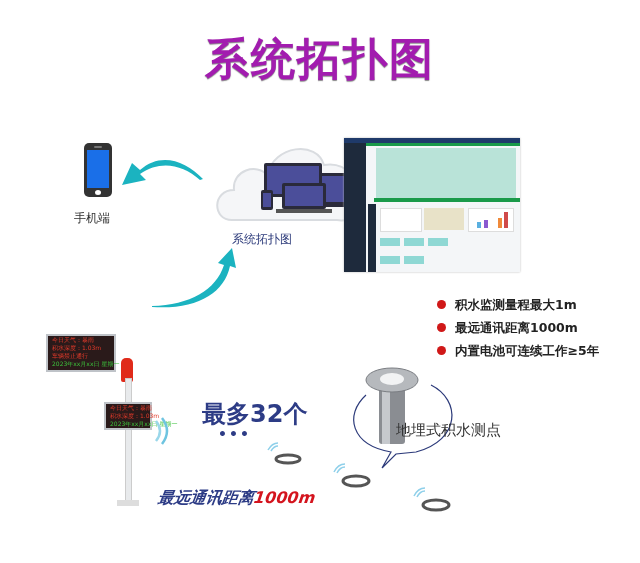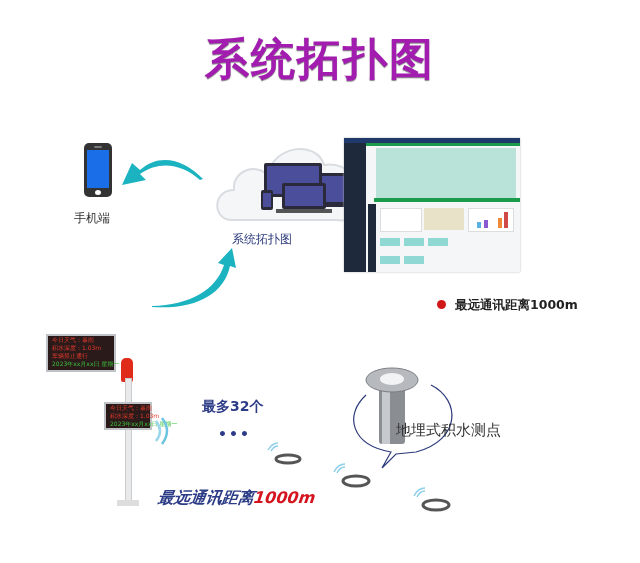--- a/index.html
+++ b/index.html
@@ -8,21 +8,21 @@
   .title { left:0; width:640px; top:30px; text-align:center; font-size:44px; font-weight:bold; color:#a21caf; letter-spacing:2px; text-shadow:0 1px 1px #888; }
   .label-blue { color:#2c3a7a; font-size:12px; }
   .phone { left:84px; top:143px; width:28px; height:54px; background:#333; border-radius:5px; }
   .phone .screen { position:absolute; left:3px; top:7px; width:22px; height:38px; background:#1a6fe8; }
   .phone .btn { position:absolute; left:11px; top:47px; width:6px; height:5px; background:#fff; border-radius:50%; }
   .phone .spk { position:absolute; left:10px; top:3px; width:8px; height:2px; background:#777; border-radius:1px; }
   .dashboard { left:344px; top:138px; width:176px; height:134px; background:#f4f6f8; box-shadow:0 0 2px #bbb; }
   .features { left:437px; top:296px; }
   .feature { position:relative; height:23px; font-size:12.5px; font-weight:bold; color:#222; padding-left:18px; line-height:17px; white-space:nowrap; }
   .feature .dot { position:absolute; left:0; top:4px; width:9px; height:9px; border-radius:50%; background:#d01818; }
-  .count { left:202px; top:398px; font-size:14px; color:#2d3c86; font-weight:bold; }
+  .count { left:202px; top:398px; font-size:24px; color:#2d3c86; font-weight:bold; }
   .dots { left:218px; top:426px; font-size:14px; color:#2d3c86; letter-spacing:2px; font-weight:bold; }
   .range { left:158px; top:488px; font-size:16px; font-style:italic; font-weight:bold; color:#2d3c86; transform:skewX(-8deg); }
   .range .num { color:#d4141e; }
   .sensor-label { left:396px; top:421px; font-size:15px; color:#333; }
   .led { background:#2a1a1a; border:2px solid #bfc3c8; }
   .led span { display:block; font-size:6px; line-height:8px; color:#e23a2a; padding-left:4px; white-space:nowrap; }
   .led span.g { color:#3cc23c; }
 </style>
 </head>
 <body>
@@ -70,21 +70,23 @@
   <div style="position:absolute;left:154px;top:80px;width:4px;height:10px;background:#f08a3a;"></div>
   <div style="position:absolute;left:160px;top:74px;width:4px;height:16px;background:#d04a4a;"></div>
   <div style="position:absolute;left:36px;top:100px;width:20px;height:8px;background:#8fd8d4;"></div>
   <div style="position:absolute;left:60px;top:100px;width:20px;height:8px;background:#8fd8d4;"></div>
   <div style="position:absolute;left:84px;top:100px;width:20px;height:8px;background:#8fd8d4;"></div>
   <div style="position:absolute;left:36px;top:118px;width:20px;height:8px;background:#8fd8d4;"></div>
   <div style="position:absolute;left:60px;top:118px;width:20px;height:8px;background:#8fd8d4;"></div>
 </div>
 
 <div class="abs features">
+  <div class="feature"><span class="dot"></span><span>积水监测量程最大1m</span></div>
   <div class="feature"><span class="dot"></span><span>最远通讯距离1000m</span></div>
+  <div class="feature"><span class="dot"></span><span>内置电池可连续工作≥5年</span></div>
 </div>
 
 <div class="abs led" style="left:46px;top:334px;width:66px;height:34px;">
   <span>今日天气：暴雨</span>
     <span>积水深度：1.03m</span>
     <span>车辆禁止通行</span>
     <span class="g">2023年xx月xx日 星期一</span>
 </div>
 <div class="abs" style="left:121px;top:358px;width:12px;height:24px;background:#e02a1a;border-radius:5px 5px 2px 2px;"></div>
 <div class="abs" style="left:125px;top:378px;width:5px;height:125px;background:#e8eaec;border:1px solid #ccc;"></div>

